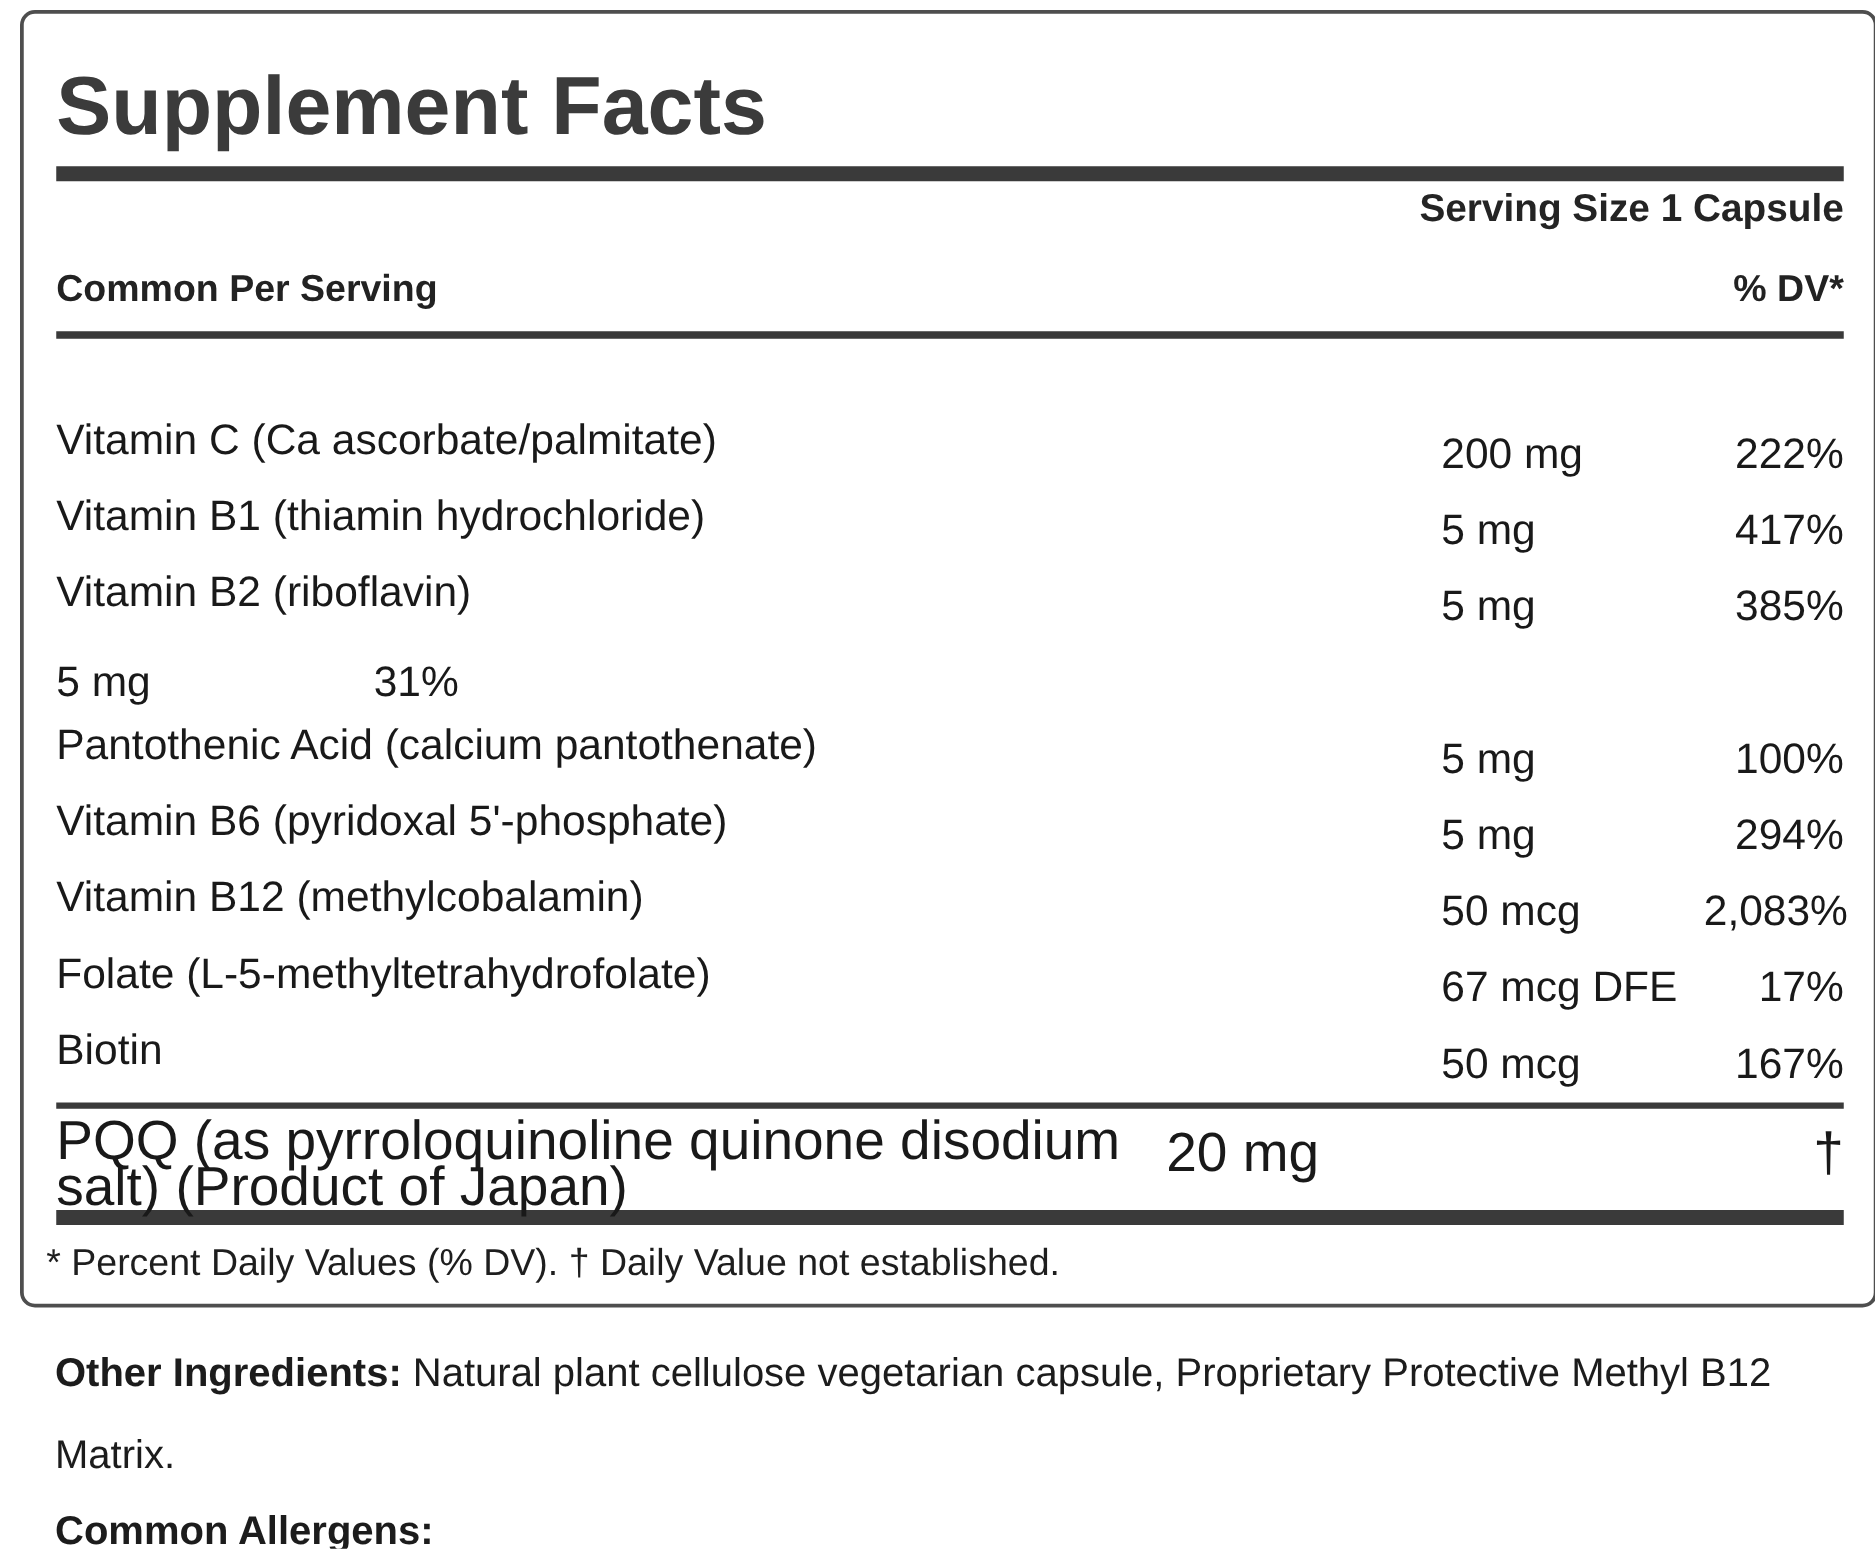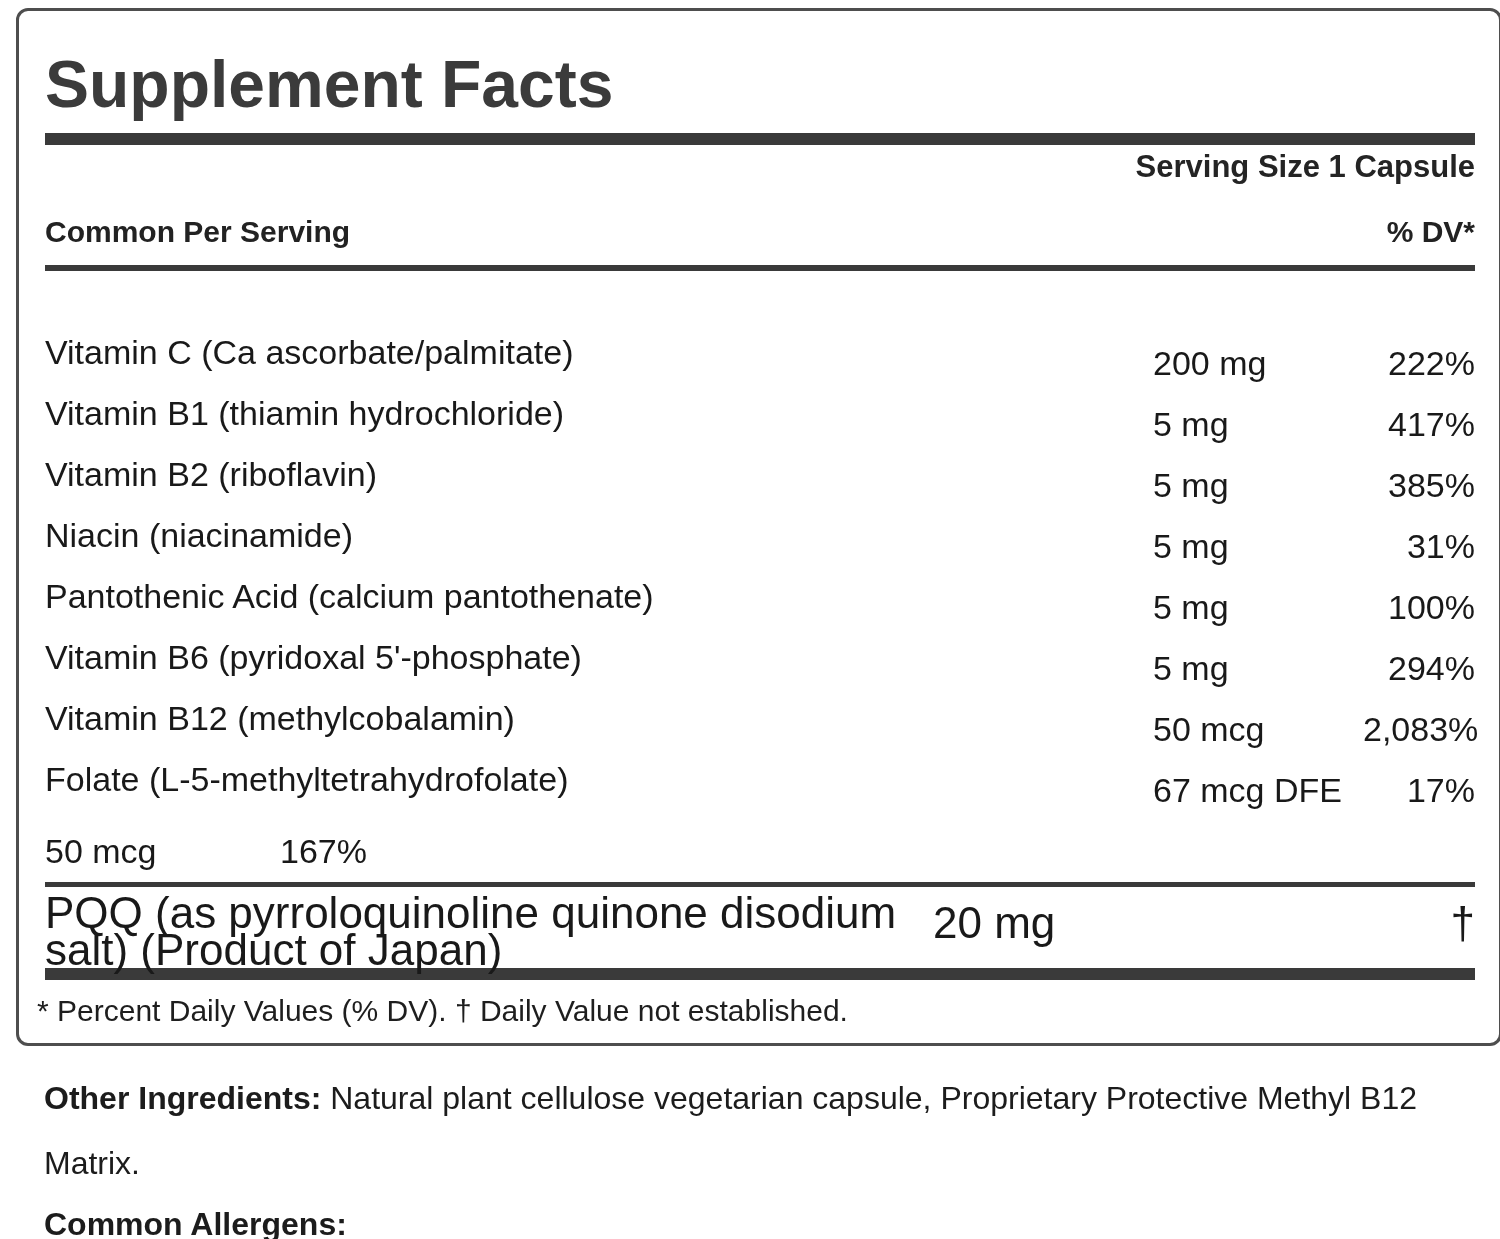--- a/index.html
+++ b/index.html
@@ -72,21 +72,20 @@
       <span class="nm">Vitamin B1 (thiamin hydrochloride)</span>
       <span class="amt">5 mg</span>
       <span class="dv">417%</span>
     </div>
     <div class="row">
       <span class="nm">Vitamin B2 (riboflavin)</span>
       <span class="amt">5 mg</span>
       <span class="dv">385%</span>
     </div>
     <div class="row">
-      <span class="nm">Niacin (niacinamide)</span>
       <span class="amt">5 mg</span>
       <span class="dv">31%</span>
     </div>
     <div class="row">
       <span class="nm">Pantothenic Acid (calcium pantothenate)</span>
       <span class="amt">5 mg</span>
       <span class="dv">100%</span>
     </div>
     <div class="row">
       <span class="nm">Vitamin B6 (pyridoxal 5'-phosphate)</span>
@@ -97,20 +96,21 @@
       <span class="nm">Vitamin B12 (methylcobalamin)</span>
       <span class="amt">50 mcg</span>
       <span class="dv">2,083%</span>
     </div>
     <div class="row">
       <span class="nm">Folate (L-5-methyltetrahydrofolate)</span>
       <span class="amt">67 mcg DFE</span>
       <span class="dv">17%</span>
     </div>
     <div class="row">
+      <span class="nm">Biotin</span>
       <span class="amt">50 mcg</span>
       <span class="dv">167%</span>
     </div>
   </div>
 
   <div class="pqq">
     <span class="nm">PQQ (as pyrroloquinoline quinone disodium salt) (Product of Japan)</span>
     <span class="amt">20 mg</span>
     <span class="dv">†</span>
   </div>

